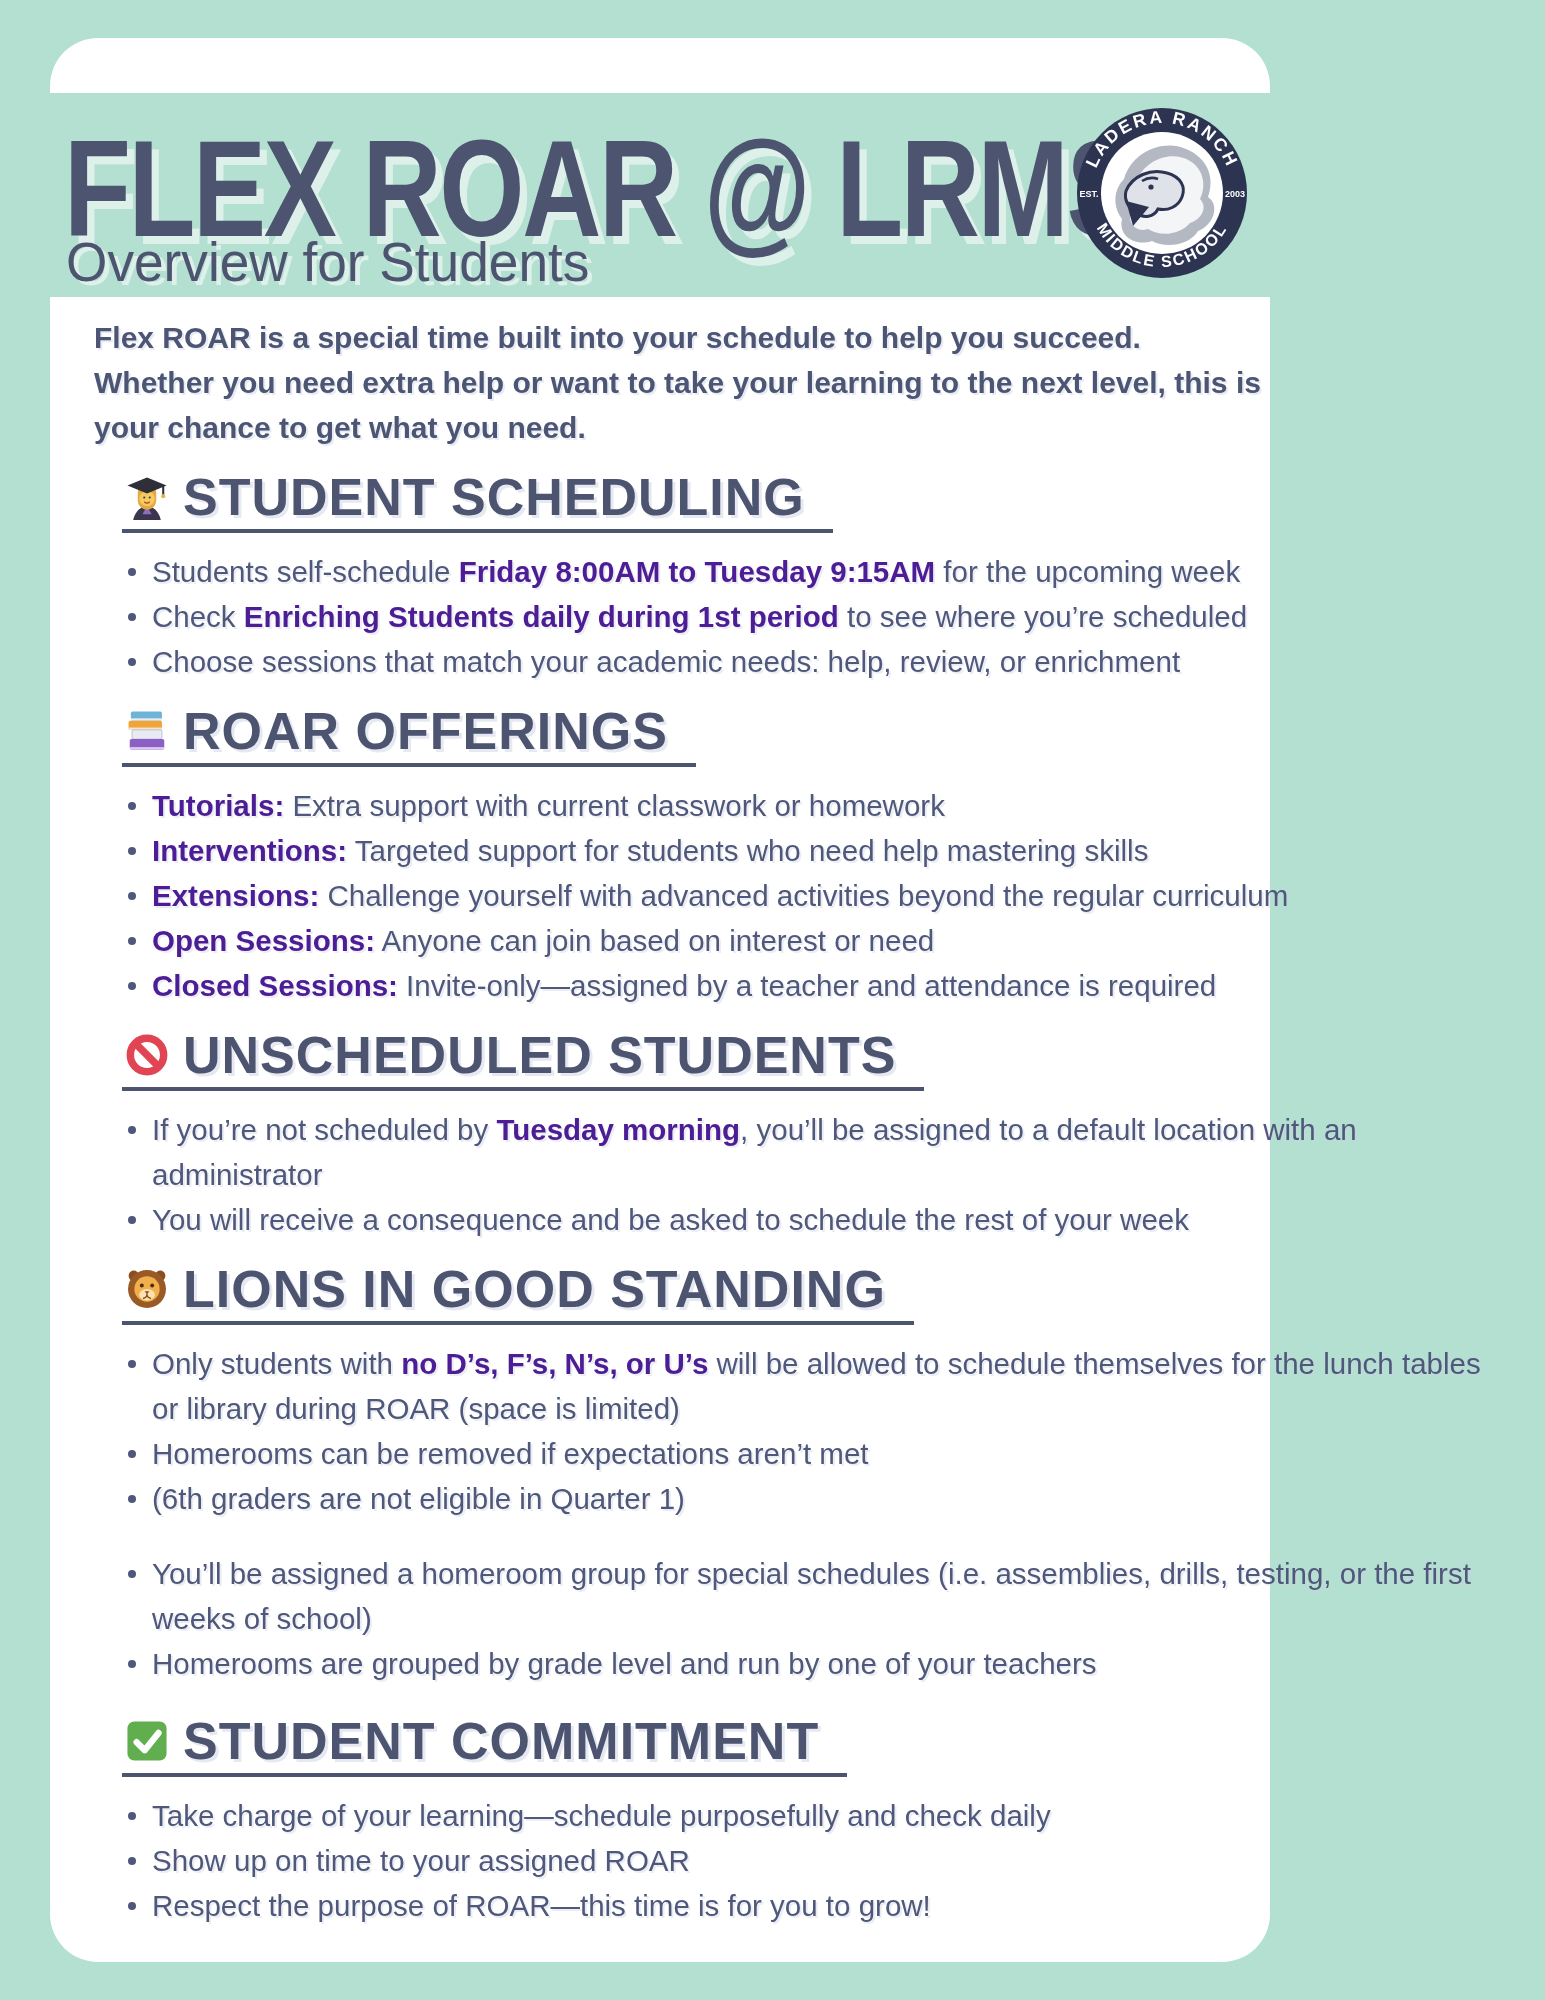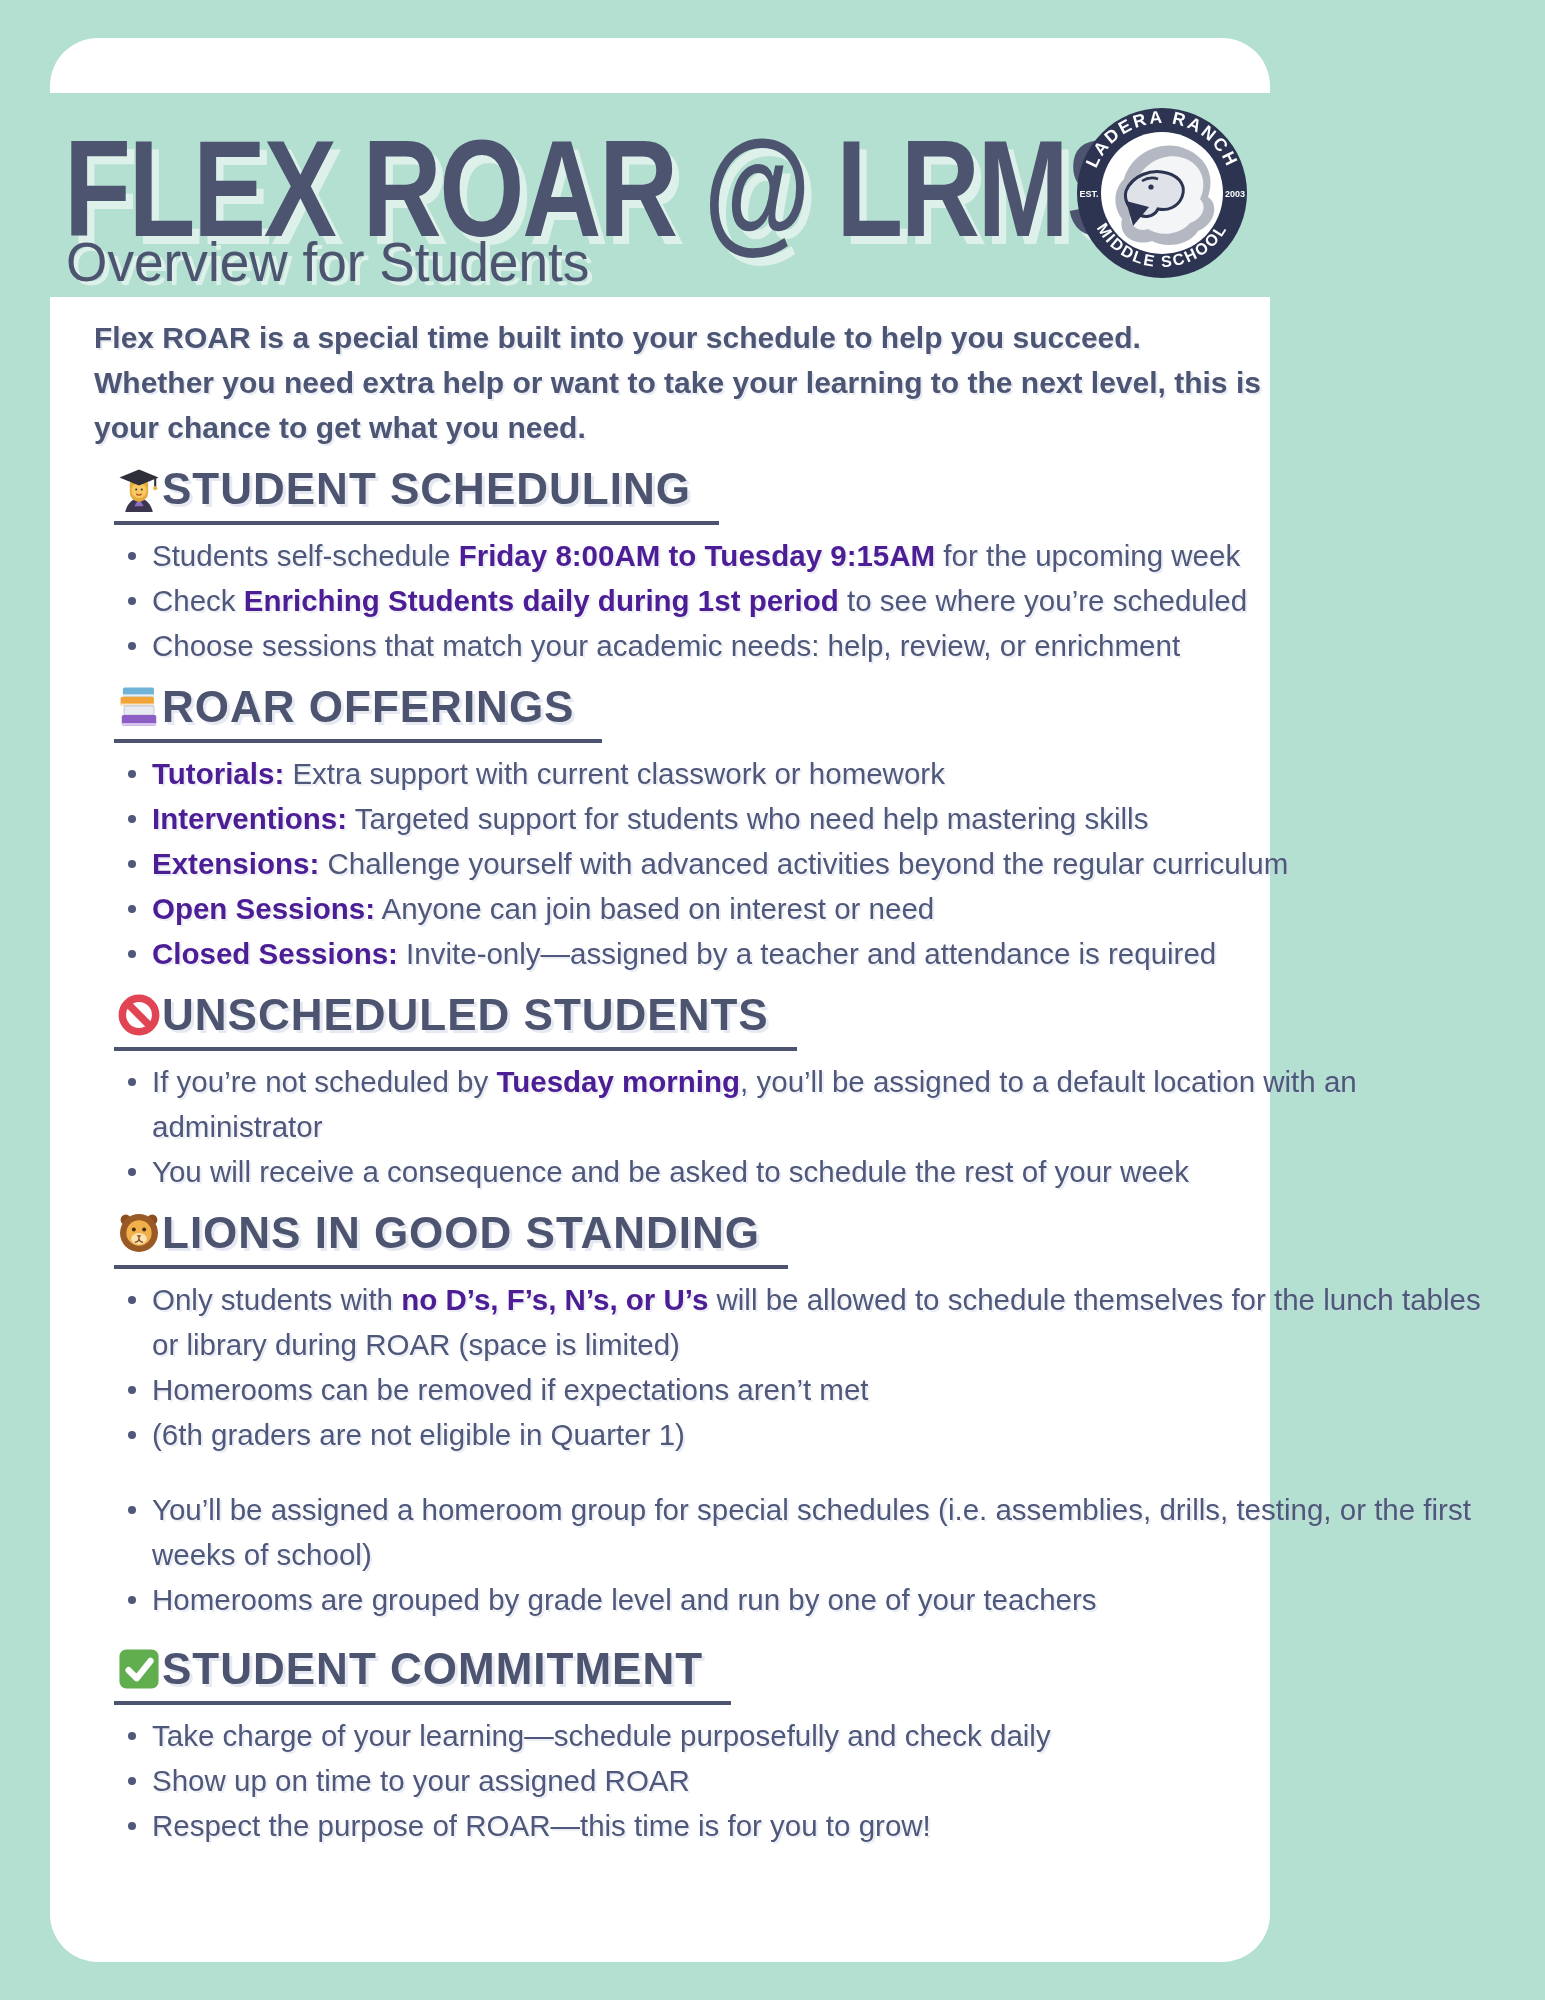--- a/index.html
+++ b/index.html
@@ -17,22 +17,22 @@
          text-shadow:5px 4px 0 rgba(255,255,255,.55);}
   .logo{position:absolute;top:14px;right:22px;width:172px;height:172px;}
   .logo text{font-family:"Liberation Sans",sans-serif;}
 
   .content{position:absolute;left:44px;top:259px;width:1390px;color:#515a78;}
   .intro{margin:18px 0 0 0;font-size:30px;font-weight:bold;line-height:45px;color:#4c5573;
          text-shadow:2px 2px 0 rgba(205,211,228,.45);}
   .sec{margin:14px 0 0 20px;}
   .sec:nth-of-type(5){margin-top:30px;}
   .sec:nth-of-type(6){margin-top:22px;}
-  .sec-h{display:inline-flex;align-items:center;margin:0;
-         font-size:44px;font-weight:bold;color:#4d5470;letter-spacing:1px;line-height:50px;
+  .sec-h{display:inline-flex;align-items:center;gap:13px;margin:8px;
+         font-size:52px;font-weight:bold;color:#4d5470;letter-spacing:1px;line-height:50px;
          border-bottom:4px solid #4d5470;padding:0 28px 7px 2px;
          text-shadow:3px 3px 0 rgba(200,206,224,.45);}
   .sec-h .h-icon{display:inline-flex;width:46px;height:46px;flex:0 0 auto;}
   .sec-h .h-icon svg{width:46px;height:46px;}
   ul.blist{list-style:none;margin:8px 0 0 0;padding:0 0 0 12px;}
   ul.blist li{position:relative;padding-left:26px;font-size:29.5px;line-height:45px;
          color:#4f587a;text-shadow:2px 2px 0 rgba(205,211,228,.4);max-width:1330px;}
   ul.blist li::before{content:"";position:absolute;left:2px;top:19px;width:8px;height:8px;
          border-radius:50%;background:#4f587a;}
   ul.blist b{color:#4c1d95;}

